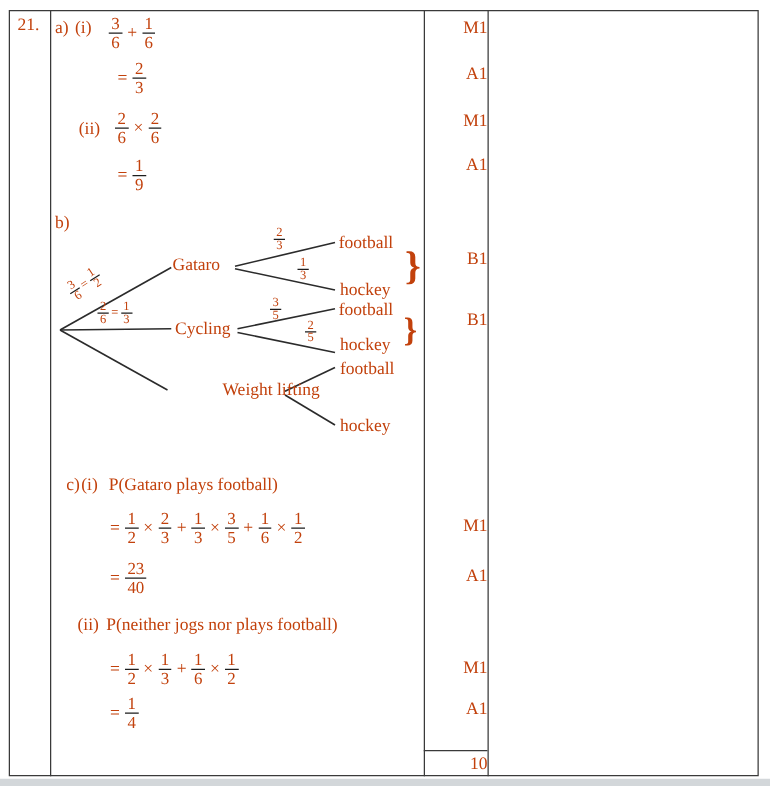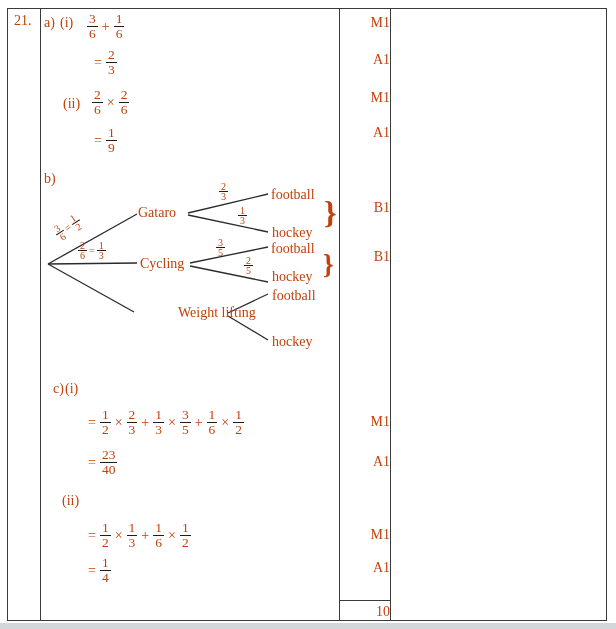--- a/index.html
+++ b/index.html
@@ -155,20 +155,21 @@
   <div class="abs txt" style="left:271px;top:241px;">football</div>
   <div class="abs txt" style="left:272px;top:269px;">hockey</div>
   <div class="abs txt" style="left:272px;top:288px;">football</div>
   <div class="abs txt" style="left:272px;top:334px;">hockey</div>
 
   <div class="abs brace" style="left:324px;top:196px;">}</div>
   <div class="abs brace brace2" style="left:323px;top:251px;">}</div>
 
   <div class="abs txt" style="left:53px;top:381px;">c)</div>
   <div class="abs txt" style="left:65px;top:381px;">(i)</div>
+  <div class="abs txt" style="left:87px;top:381px;">P(Gataro plays football)</div>
   <div class="abs math" style="left:87px;top:408px;">
       <span class="op">=</span>
       <span class="frac">
         <span class="num">1</span>
         <span class="den">2</span>
       </span>
       <span class="op">×</span>
       <span class="frac">
         <span class="num">2</span>
         <span class="den">3</span>
@@ -195,20 +196,21 @@
       </span>
     </div>
   <div class="abs math" style="left:87px;top:448px;">
       <span class="op">=</span>
       <span class="frac">
         <span class="num">23</span>
         <span class="den">40</span>
       </span>
     </div>
   <div class="abs txt" style="left:62px;top:493px;">(ii)</div>
+  <div class="abs txt" style="left:85px;top:493px;">P(neither jogs nor plays football)</div>
   <div class="abs math" style="left:87px;top:521px;">
       <span class="op">=</span>
       <span class="frac">
         <span class="num">1</span>
         <span class="den">2</span>
       </span>
       <span class="op">×</span>
       <span class="frac">
         <span class="num">1</span>
         <span class="den">3</span>

